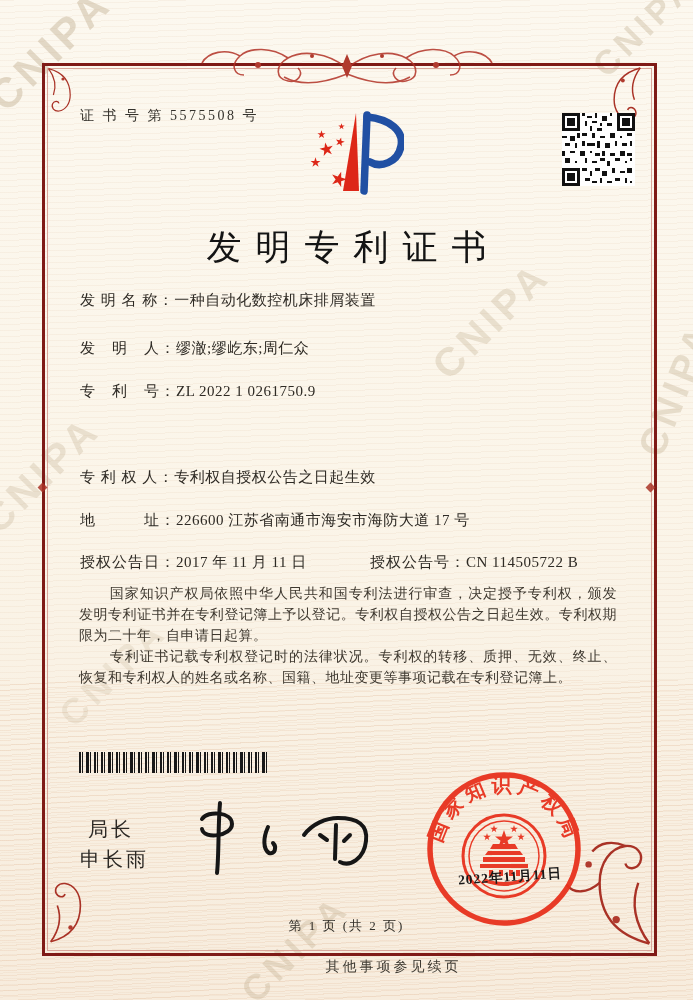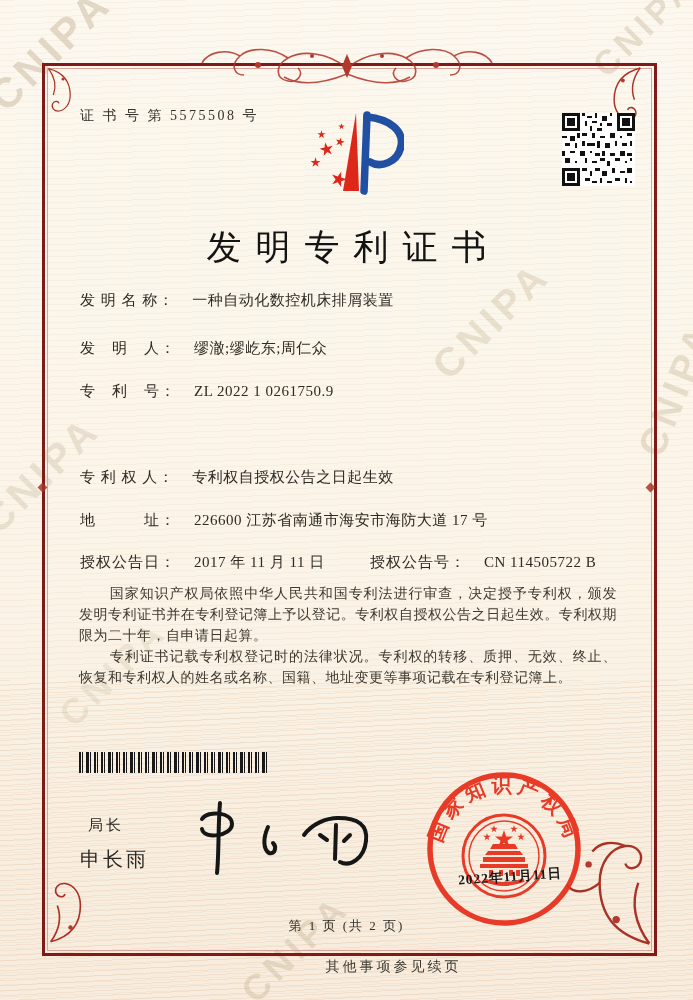--- a/index.html
+++ b/index.html
@@ -66,21 +66,21 @@
   .logo{position:absolute;left:292px;top:105px;width:112px;height:92px;z-index:4;}
   .qr{position:absolute;left:562px;top:113px;width:73px;height:73px;z-index:4;background:#fff;}
   .title{
     position:absolute;left:42px;top:201px;width:609px;z-index:4;
     text-align:center;font-size:35px;font-weight:normal;color:#141414;
     letter-spacing:14px;text-indent:14px;
   }
   
   .field-row{position:absolute;left:80px;width:545px;z-index:4;font-size:15px;color:#2e2a24;white-space:nowrap;}
   .f-label{letter-spacing:1px;}
-  .f-value{margin-left:18px;letter-spacing:.5px;}
+  .f-value{margin-left:0;letter-spacing:.5px;}
   .row1{top:291px;} .row2{top:339px;} .row3{top:382px;} .row4{top:425px;}
   .row5{top:468px;} .row6{top:511px;} .row7{top:553px;}
   .grant-no{position:absolute;left:290px;top:0;}
   
   .body-text{
     position:absolute;left:79px;top:583px;width:538px;z-index:4;
     font-size:14px;line-height:21px;color:#3e382f;text-align:justify;
   }
   .body-text p{margin:0;text-indent:2.2em;letter-spacing:.5px;}
   
@@ -88,21 +88,21 @@
     position:absolute;left:79px;top:752px;width:190px;height:21px;z-index:4;
     background:repeating-linear-gradient(90deg,
       #181818 0 2px, rgba(0,0,0,0) 2px 3px,
       #181818 3px 4px, rgba(0,0,0,0) 4px 7px,
       #181818 7px 10px, rgba(0,0,0,0) 10px 11px,
       #181818 11px 12px, rgba(0,0,0,0) 12px 15px,
       #181818 15px 17px, rgba(0,0,0,0) 17px 18px,
       #181818 18px 19px, rgba(0,0,0,0) 19px 22px);
   }
   
-  .director-title{position:absolute;left:88px;top:816px;font-size:15px;letter-spacing:3px;color:#2c2925;z-index:4;}
+  .director-title{position:absolute;left:88px;top:816px;font-size:20px;letter-spacing:3px;color:#2c2925;z-index:4;}
   .director-name{position:absolute;left:80px;top:846px;font-size:20px;letter-spacing:3px;color:#2c2925;z-index:4;}
   .signature{position:absolute;left:186px;top:797px;width:205px;height:80px;z-index:4;}
   
   .seal{position:absolute;left:423px;top:768px;width:162px;height:162px;z-index:5;opacity:.95;}
   .seal-date{
     position:absolute;left:434px;top:868px;width:152px;z-index:6;
     text-align:center;font-size:13.5px;font-weight:600;color:#191919;
     letter-spacing:1px;transform:rotate(-4deg);white-space:nowrap;
   }
   

